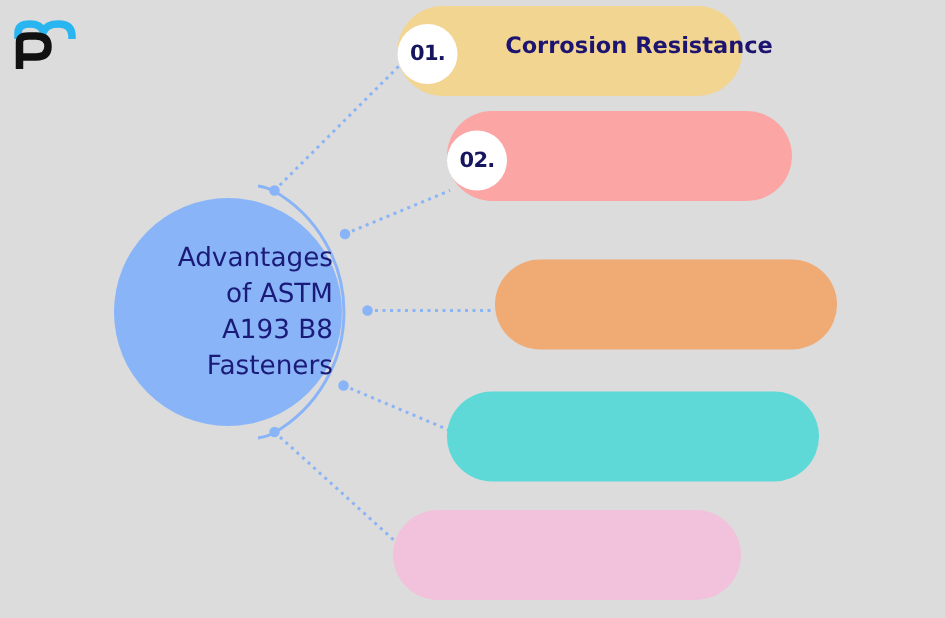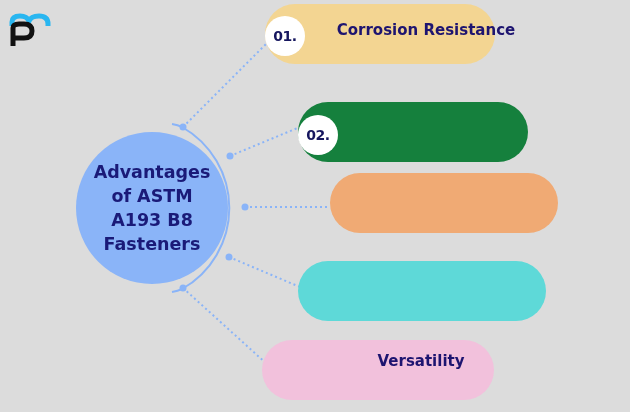--- a/index.html
+++ b/index.html
@@ -11,22 +11,22 @@
     }
     .logo { position: absolute; left: 8px; top: 10px; width: 46px; height: 36px; }
     .connectors { position: absolute; left: 0; top: 0; width: 630px; height: 412px; }
     .hub {
       position: absolute; left: 76px; top: 132px; width: 152px; height: 152px;
       border-radius: 50%; background: #8ab4f8;
       display: flex; align-items: center; justify-content: center;
       text-align: center;
     }
     .hub-title {
-      color: #1a1a78; font-weight: bold; font-size: 17.5px; line-height: 24px;
-      width: 140px; white-space: pre-line;
+      color: #1a1a78; font-weight: normal; font-size: 17.5px; line-height: 24px;
+      width: 140px; white-space: pre-line; text-align: right;
     }
     .pill {
       position: absolute; height: 60px; border-radius: 30px;
       display: flex; align-items: center;
     }
     .pill-num {
       position: absolute; width: 40px; height: 40px; border-radius: 50%;
       background: #ffffff; color: #16165e; font-weight: bold; font-size: 14px;
       display: flex; align-items: center; justify-content: center;
       letter-spacing: -0.5px;
@@ -71,25 +71,24 @@
 of ASTM
 A193 B8
 Fasteners</div>
 </div>
 
 <div class="pill" style="left:265px; top:4px; width:230px; background:#f3d592;">
   <div class="pill-num" style="left:0px; top:12px;">01.</div>
   <div class="pill-label" style="left:42px; width:180px; top:16px;">Corrosion Resistance</div>
 </div>
 
-<div class="pill" style="left:298px; top:102px; width:230px; background:#15803d;">
+<div class="pill" style="left:298px; top:74px; width:230px; background:#fca5a5;">
   <div class="pill-num" style="left:0px; top:13px;">02.</div>
 </div>
 
 <div class="pill" style="left:330px; top:173px; width:228px; background:#f0aa74;">
 </div>
 
 <div class="pill" style="left:298px; top:261px; width:248px; background:#5ed9d8;">
 </div>
 
 <div class="pill" style="left:262px; top:340px; width:232px; background:#f2c1dc;">
-  <div class="pill-label" style="left:60px; width:140px; top:11px;">Versatility</div>
 </div>
 
 </body></html>

